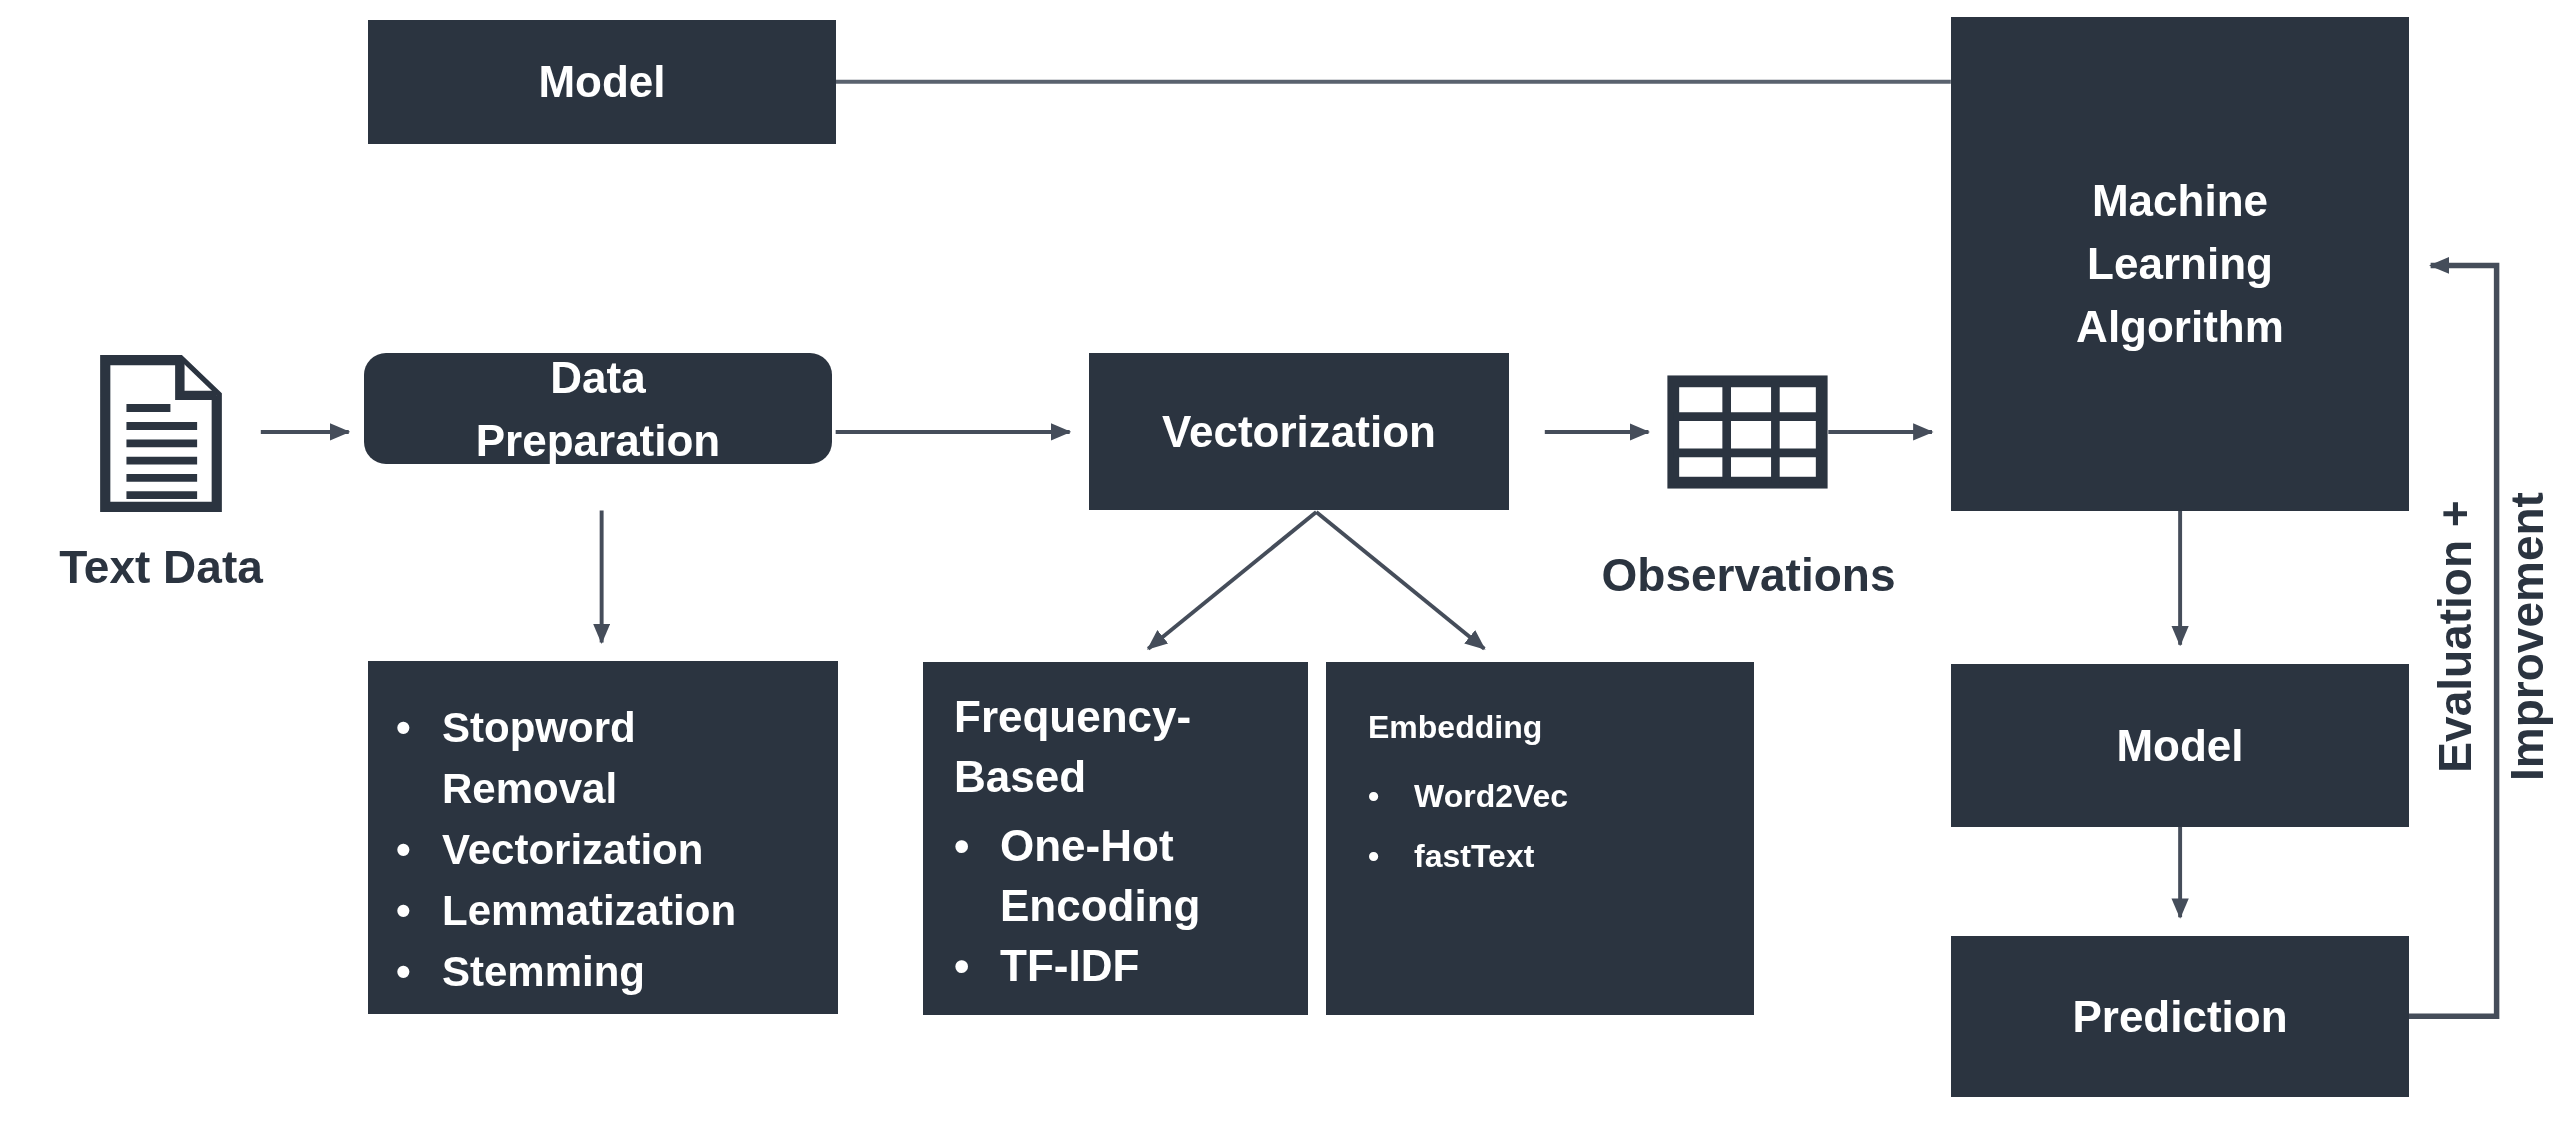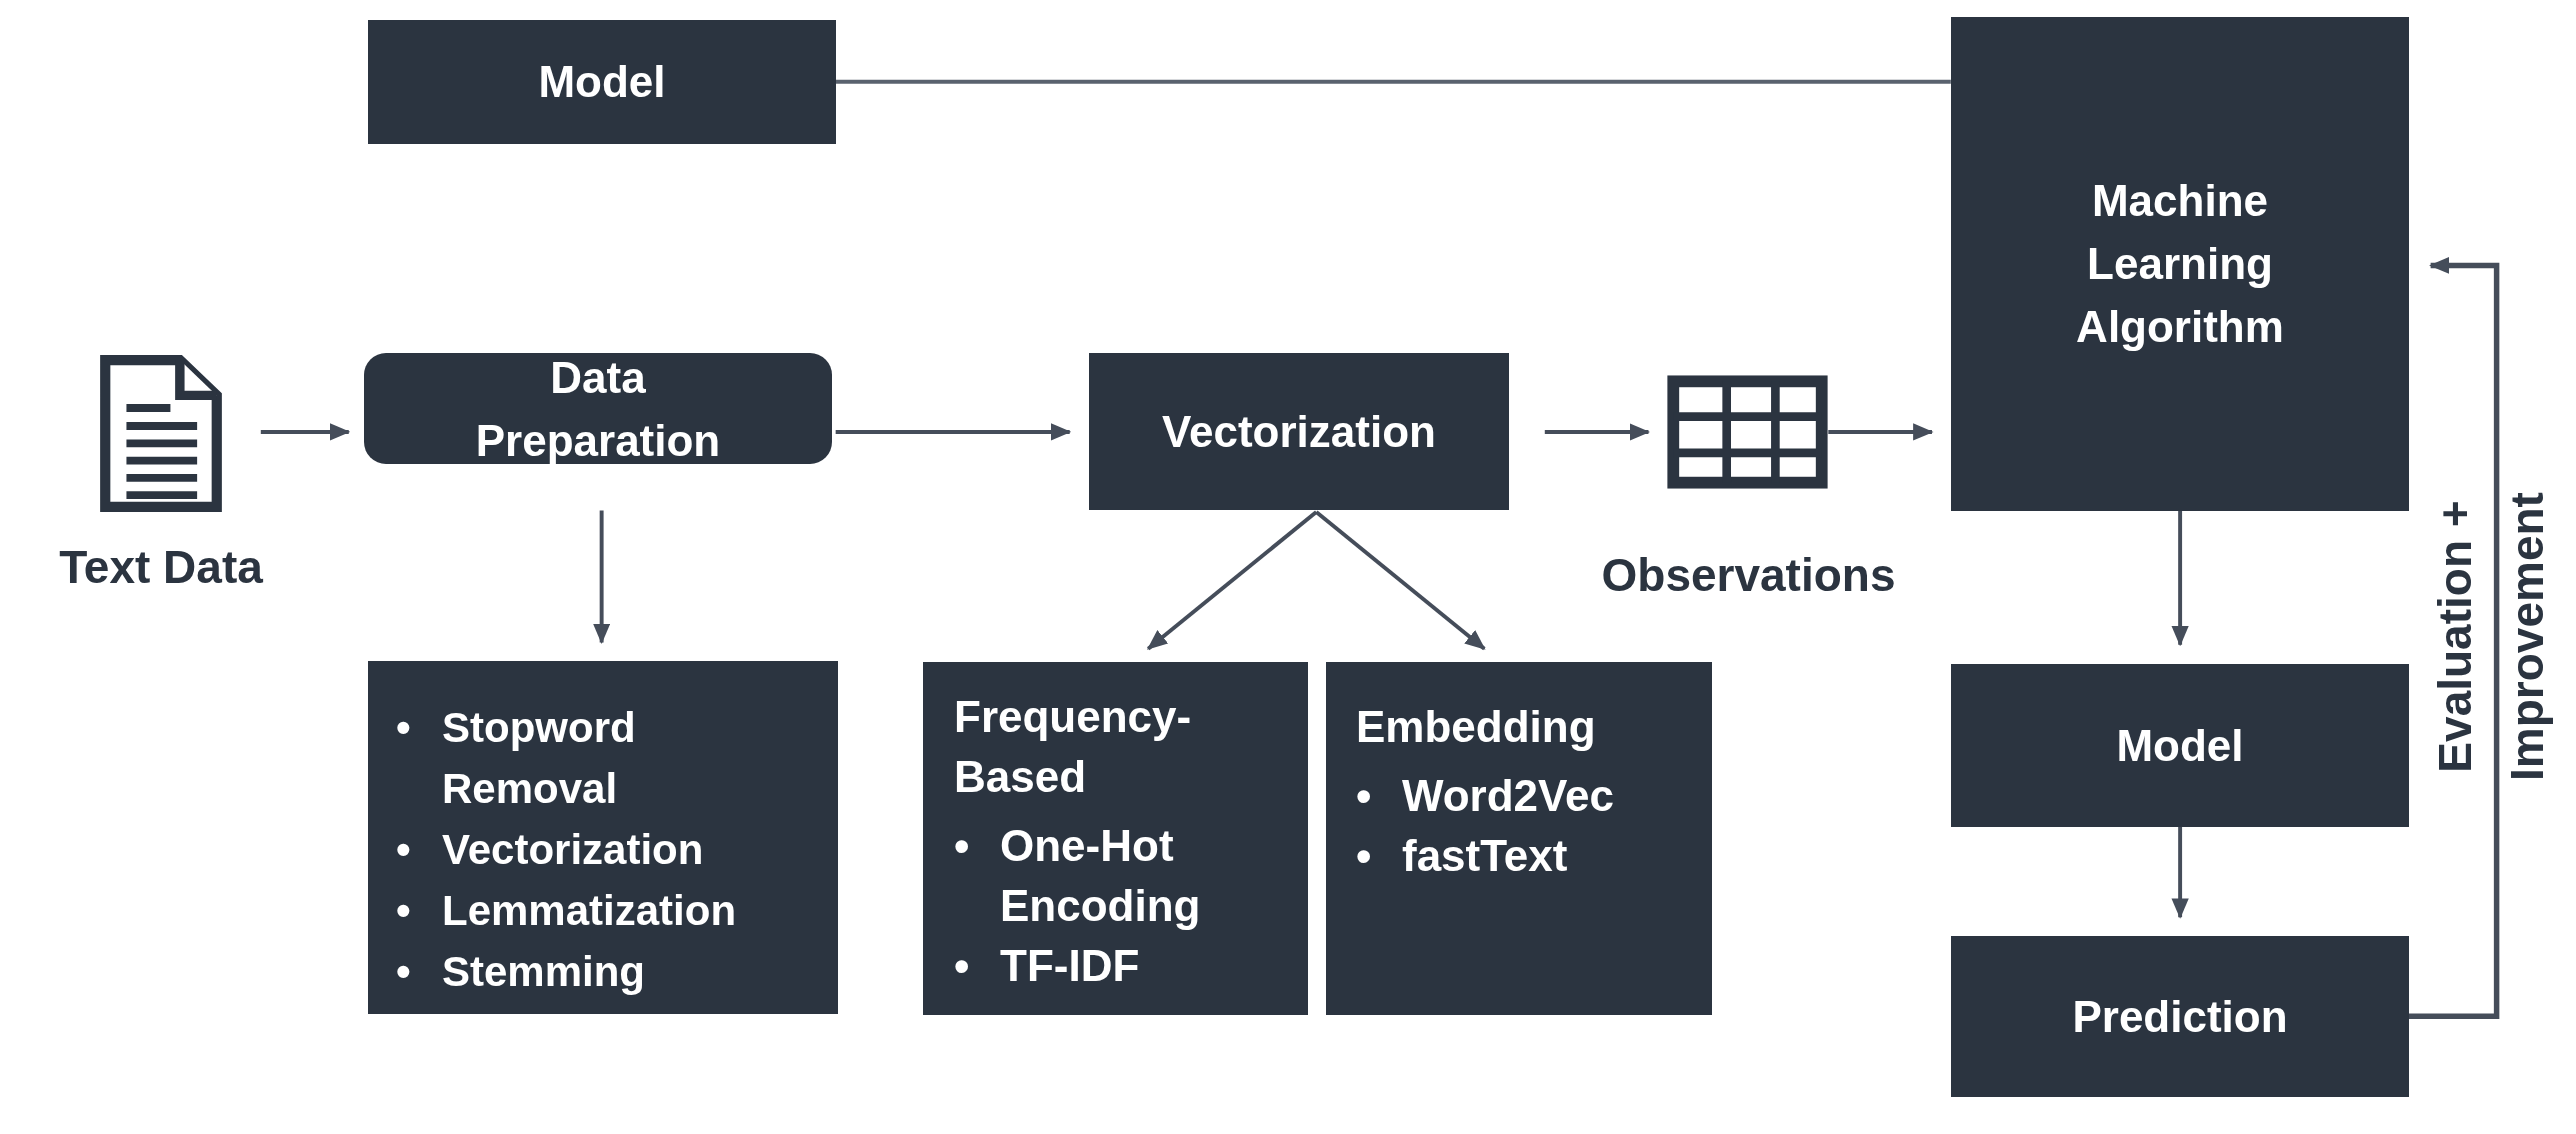--- a/index.html
+++ b/index.html
@@ -126,21 +126,21 @@
           <span class="blt">•</span>
           <span style="width:267px;">One-Hot Encoding</span>
         </li>
       <li>
           <span class="blt">•</span>
           <span style="width:267px;">TF-IDF</span>
         </li>
     </ul>
   </div>
 
-  <div class="listbox" style="left:1326px;top:662px;width:386px;height:353px;padding:35px 11px 0 30px;font-size:44px;line-height:60px;">
+  <div class="listbox" style="left:1326px;top:662px;width:428px;height:353px;padding:35px 11px 0 42px;font-size:32px;line-height:60px;">
     <span class="hd" style="width:330px;">Embedding</span>
     <ul class="blist" style="margin-top:9.4px;">
       <li>
           <span class="blt">•</span>
           <span style="width:275px;">Word2Vec</span>
         </li>
       <li>
           <span class="blt">•</span>
           <span style="width:275px;">fastText</span>
         </li>

